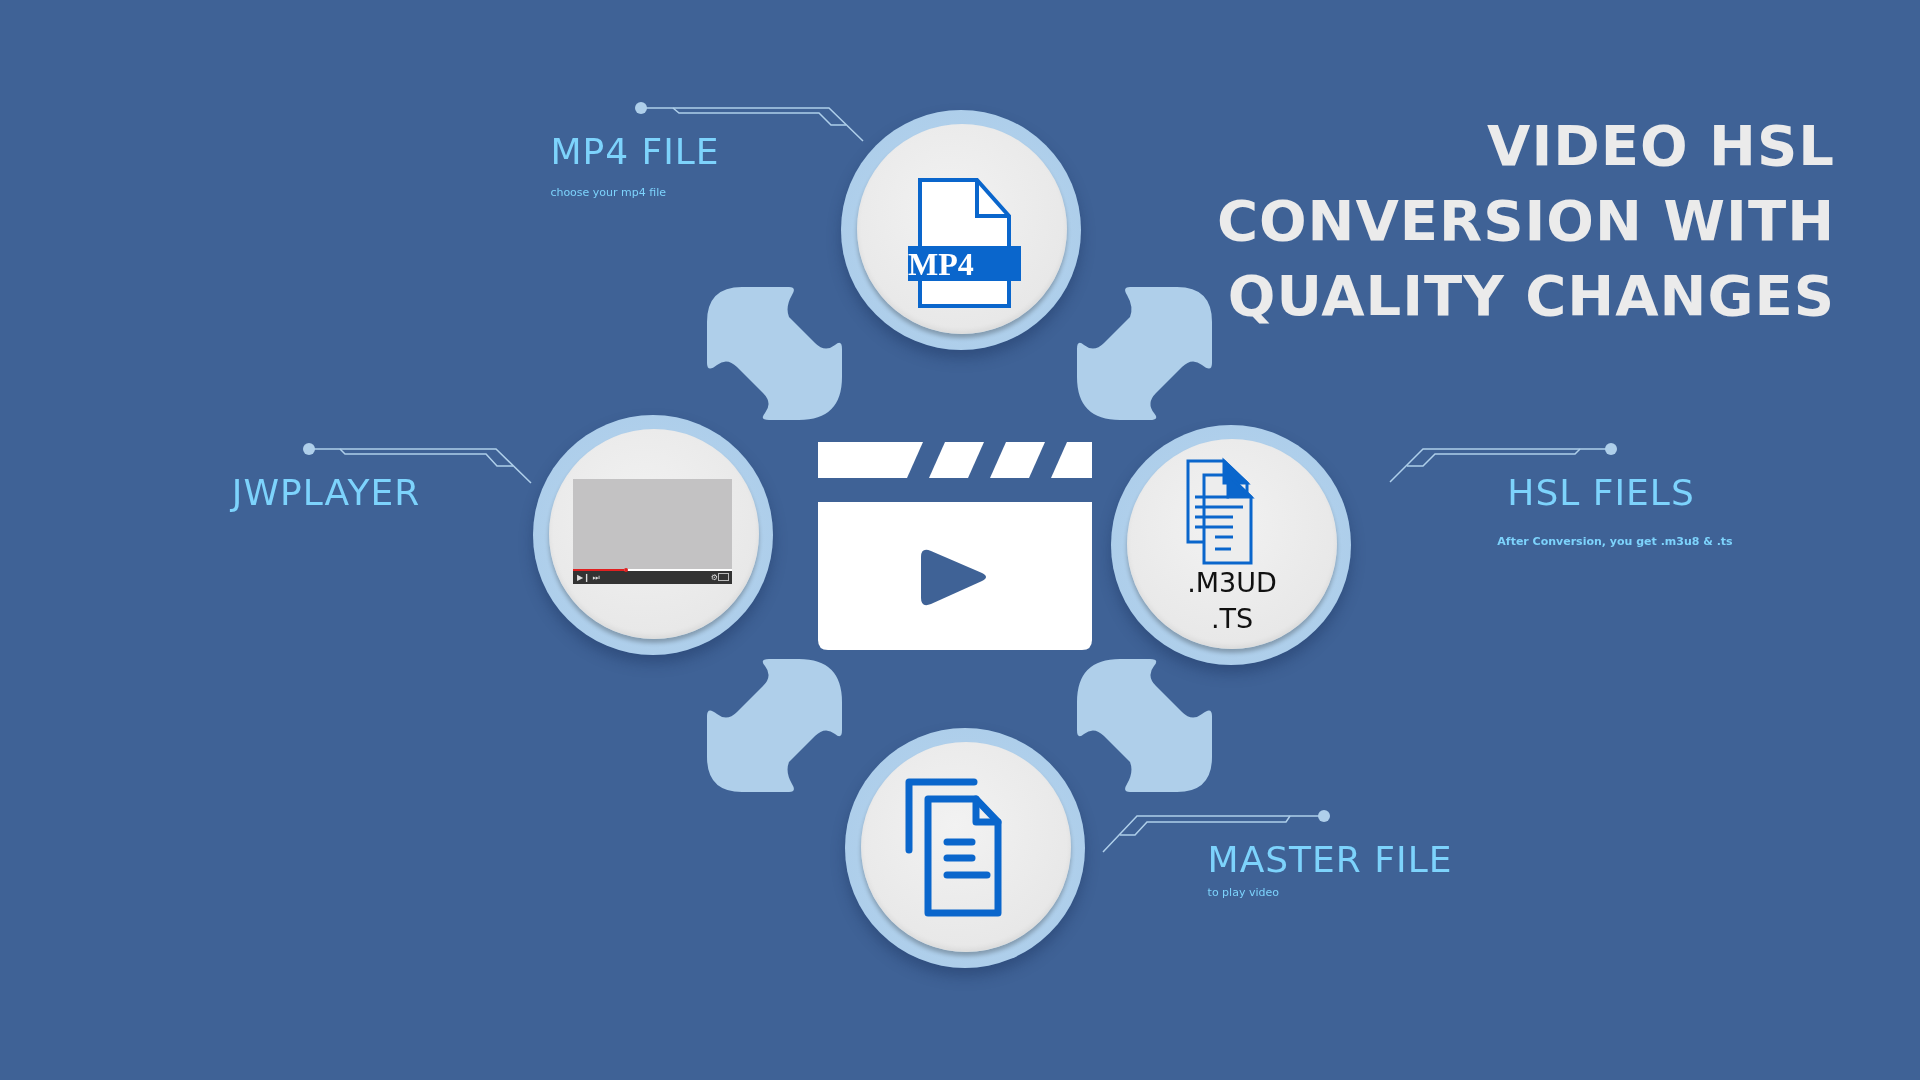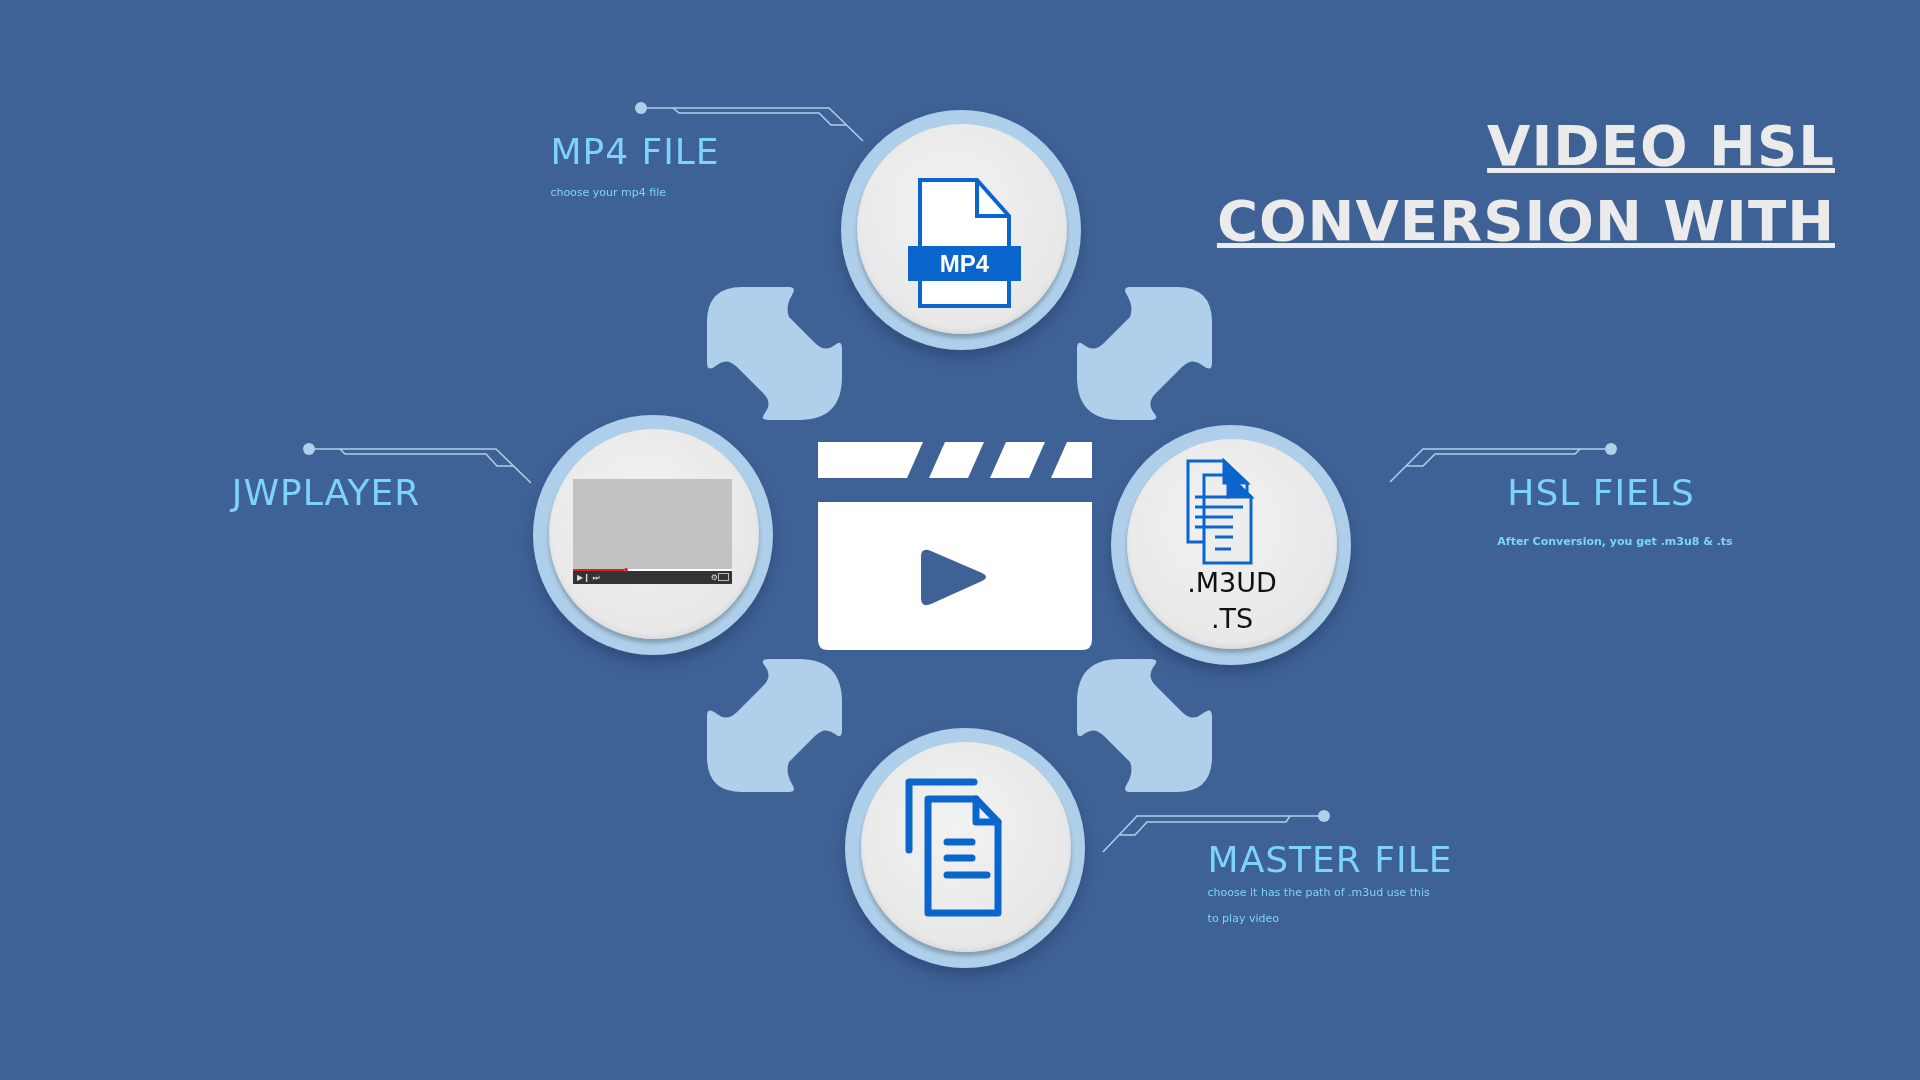--- a/index.html
+++ b/index.html
@@ -1,33 +1,34 @@
 <!DOCTYPE html>
 <html><head>
 <meta charset="utf-8">
 <style>
   html, body { margin:0; padding:0; }
   body { width:1920px; height:1080px; overflow:hidden; background:#3F6296; position:relative; font-family:"DejaVu Sans", sans-serif; }
   .abs { position:absolute; }
-  .main-title { right:85px; top:108px; text-align:right; color:#EBEBEB; font-family:"DejaVu Sans", sans-serif; font-weight:bold; font-size:56px; line-height:75px; letter-spacing:1px;text-decoration:underline; }
+  .main-title { right:85px; top:108px; text-align:right; color:#EBEBEB; font-family:"DejaVu Sans", sans-serif; font-weight:bold; font-size:56px; line-height:75px; letter-spacing:1px; }
   .main-title div { white-space:nowrap; }
   .label { position:absolute; text-align:left; color:#7dd3fc; transform:translateX(-50%); white-space:nowrap; }
   .label .h { font-family:"DejaVu Sans", sans-serif; font-size:36px; letter-spacing:1px; line-height:40px; }
   .label .s { font-family:"DejaVu Sans", sans-serif; font-size:11px; line-height:26px; margin-top:10px; }
   .circle { position:absolute; width:240px; height:240px; border-radius:50%; background:radial-gradient(circle at 50% 50%, #b9d6ee 0%, #a9cbe9 100%); box-shadow: 0 8px 14px rgba(20,40,80,0.35); }
   .circle .inner { position:absolute; left:16px; top:14px; width:210px; height:210px; border-radius:50%; background:radial-gradient(circle at 45% 40%, #f2f2f2 0%, #e8e8e8 70%, #dedede 100%); box-shadow: 0 4px 4px rgba(0,0,0,0.25), inset 0 -3px 5px rgba(0,0,0,0.05); }
   svg { position:absolute; overflow:visible; }
   .dtxt { position:absolute; left:0; width:100%; text-align:center; font-family:"DejaVu Sans", sans-serif; color:#111; font-size:27px; }
 </style>
 </head>
 <body>
 
 <div class="abs main-title">
   <div>VIDEO HSL</div>
   <div>CONVERSION WITH</div>
+  <div>QUALITY CHANGES</div>
 </div>
 
 <svg width="1920" height="1080" style="left:0;top:0;" fill="none" stroke="#AFCFEA" stroke-width="1.5">
   <g>
     <circle cx="641" cy="108" r="6" fill="#AFCFEA" stroke="none"></circle>
     <polyline points="641,108 829,108 863,141"></polyline>
     <polyline points="673,108 679,113 819,113 831,125 846,125"></polyline>
   </g>
   <g>
     <circle cx="309" cy="449" r="6" fill="#AFCFEA" stroke="none"></circle>
@@ -75,21 +76,21 @@
   <path d="M 921,557 Q 921,547 931,551 L 982,573 Q 990,577 982,581 L 931,604 Q 921,608 921,598 Z" fill="#3F6296"></path>
 </svg>
 
 <div class="circle" style="left:841px; top:110px;">
   <div class="inner">
     <svg width="210" height="210" style="left:0;top:0;">
       <path d="M 63,56 L 120,56 L 152,92 L 152,182 L 63,182 Z" fill="#FFFFFF" stroke="#0A66CC" stroke-width="4"></path>
       <path d="M 120,56 L 120,92 L 152,92" fill="none" stroke="#0A66CC" stroke-width="4"></path>
       <rect x="51" y="122" width="113" height="35" fill="#0A66CC"></rect>
     </svg>
-    <div style="position:absolute; left:51px; top:124px; width:113px; text-align:center; color:#fff; font-family:Liberation Sans, sans-serif; font-weight:bold; font-size:24px; line-height:32px;">MP4</div>
+    <div style="position:absolute; left:51px; top:124px; width:113px; color:#fff; font-family:Liberation Serif, serif; font-weight:bold; font-size:32px; line-height:32px;">MP4</div>
   </div>
 </div>
 
 <div class="circle" style="left:533px; top:415px;">
   <div class="inner">
     <div style="position:absolute; left:24px; top:50px; width:159px; height:105px; background:#C3C2C3;">
       <div style="position:absolute; left:0; bottom:0; width:100%; height:13px; background:#333;"></div>
       <div style="position:absolute; left:0; bottom:13px; width:100%; height:2px; background:#fff;"></div>
       <div style="position:absolute; left:0; bottom:13px; width:32%; height:2px; background:#E02020;"></div>
       <div style="position:absolute; left:32%; bottom:12px; width:4px; height:4px; border-radius:50%; background:#E02020;"></div>
@@ -141,15 +142,14 @@
   <div class="h">JWPLAYER</div>
 </div>
 
 <div class="label" style="left:1625px; top:473px;">
   <div class="h">HSL FIELS</div>
   <div class="s" style="margin-top:16px; transform:translateX(-10px);font-weight:bold;">After Conversion, you get .m3u8 &amp; .ts</div>
 </div>
 
 <div class="label" style="left:1330px; top:840px;">
   <div class="h">MASTER FILE</div>
-  <div class="s" style="margin-top:0;">choose it has the path of .m3ud use this</div>
   <div class="s" style="margin-top:0;">to play video</div>
 </div>
 
 </body></html>

